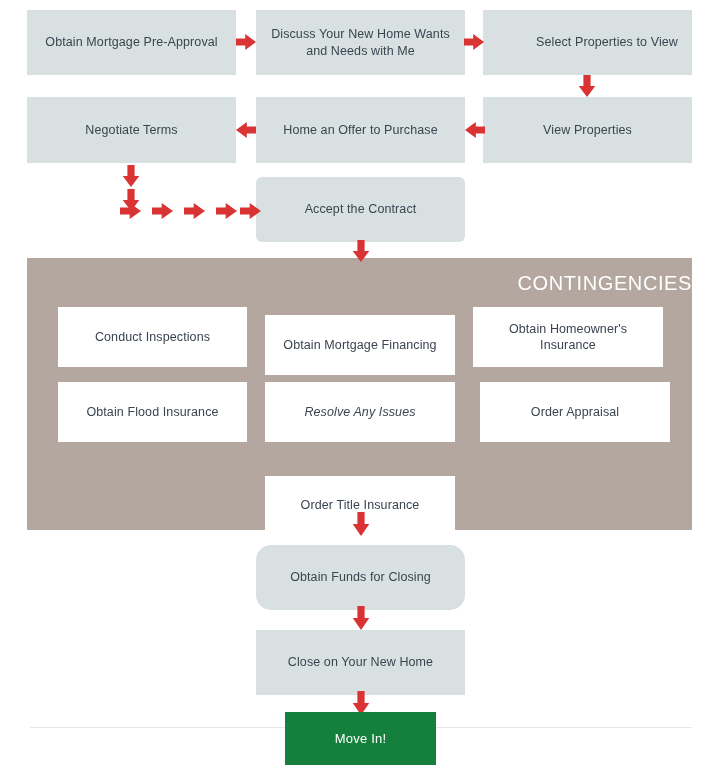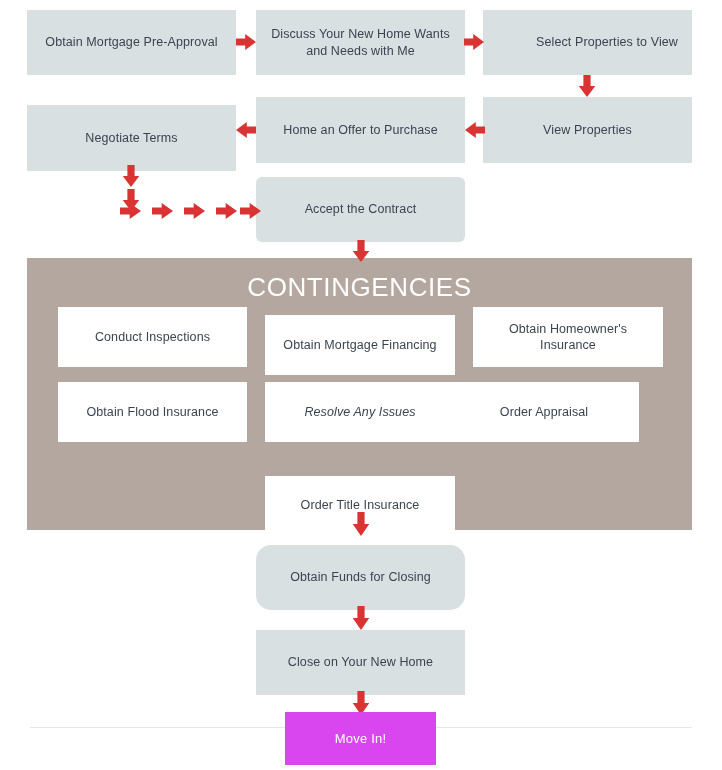--- a/index.html
+++ b/index.html
@@ -42,44 +42,44 @@
   }
 
   .contingency-box {
     background: #ffffff;
     color: #3a4450;
     font-size: 12.5px;
     letter-spacing: .1px;
   }
 
   .final-step {
-    background: #d946ef;
+    background: #15803d;
     color: #ffffff;
     font-size: 13px;
     letter-spacing: .2px;
     z-index: 5;
   }
 
   
   #contingencies-banner {
     position: absolute;
     left: 27px;
     top: 258px;
     width: 665px;
     height: 272px;
     background: #b4a79f;
   }
   #contingencies-title {
     position: absolute;
     left: 0;
     top: 14px;
     width: 665px;
-    text-align: center;
+    text-align: right;
     color: #ffffff;
-    font-size: 26px;
+    font-size: 20px;
     font-weight: 300;
     letter-spacing: .6px;
   }
 
   
   #bottom-divider {
     position: absolute;
     left: 30px;
     top: 727px;
     width: 662px;
@@ -102,32 +102,32 @@
   <div id="contingencies-banner">
     <div id="contingencies-title">CONTINGENCIES</div>
   </div>
 
   <div id="bottom-divider"></div>
 
   <div id="nodes-layer">
       <div class="node step" style="left: 27px; top: 10px; width: 209px; height: 65px;">Obtain Mortgage Pre-Approval</div>
       <div class="node step" style="left: 256px; top: 10px; width: 209px; height: 65px;">Discuss Your New Home Wants and Needs with Me</div>
       <div class="node step" style="left: 483px; top: 10px; width: 209px; height: 65px; padding-left: 47px;">Select Properties to View</div>
-      <div class="node step" style="left: 27px; top: 97px; width: 209px; height: 66px; margin-top: 8px;">Negotiate Terms</div>
+      <div class="node step" style="left: 27px; top: 97px; width: 209px; height: 66px;">Negotiate Terms</div>
       <div class="node step" style="left: 256px; top: 97px; width: 209px; height: 66px;">Home an Offer to Purchase</div>
       <div class="node step" style="left: 483px; top: 97px; width: 209px; height: 66px;">View Properties</div>
       <div class="node step" style="left: 256px; top: 177px; width: 209px; height: 65px; border-radius: 6px;">Accept the Contract</div>
       <div class="node step" style="left: 256px; top: 545px; width: 209px; height: 65px; border-radius: 15px;">Obtain Funds for Closing</div>
       <div class="node step" style="left: 256px; top: 630px; width: 209px; height: 65px;">Close on Your New Home</div>
       <div class="node contingency-box" style="left: 58px; top: 307px; width: 189px; height: 60px;">Conduct Inspections</div>
       <div class="node contingency-box" style="left: 265px; top: 307px; width: 190px; height: 60px; margin-top: 8px;">Obtain Mortgage Financing</div>
       <div class="node contingency-box" style="left: 473px; top: 307px; width: 190px; height: 60px;">Obtain Homeowner's Insurance</div>
       <div class="node contingency-box" style="left: 58px; top: 382px; width: 189px; height: 60px;">Obtain Flood Insurance</div>
       <div class="node contingency-box" style="left: 265px; top: 382px; width: 190px; height: 60px; font-style: italic;">Resolve Any Issues</div>
-      <div class="node contingency-box" style="left: 449px; top: 382px; width: 190px; height: 60px;">Order Appraisal</div>
+      <div class="node contingency-box" style="left: 480px; top: 382px; width: 190px; height: 60px;">Order Appraisal</div>
       <div class="node contingency-box" style="left: 265px; top: 476px; width: 190px; height: 58px;">Order Title Insurance</div>
       <div class="node final-step" style="left: 285px; top: 712px; width: 151px; height: 53px;">Move In!</div>
       <div class="arrow" style="left: 236px; top: 33px; width: 20px; height: 18px;">
         <svg width="20" height="18" viewBox="0 0 20 18">
           <path d="M0 5.3999999999999995 L9.200000000000001 5.3999999999999995 L9.200000000000001 1.08 L20 9 L9.200000000000001 16.919999999999998 L9.200000000000001 12.6 L0 12.6 Z" fill="#d93333"></path>
         </svg>
       </div>
       <div class="arrow" style="left: 464px; top: 33px; width: 20px; height: 18px;">
         <svg width="20" height="18" viewBox="0 0 20 18">
           <path d="M0 5.3999999999999995 L9.200000000000001 5.3999999999999995 L9.200000000000001 1.08 L20 9 L9.200000000000001 16.919999999999998 L9.200000000000001 12.6 L0 12.6 Z" fill="#d93333"></path>

